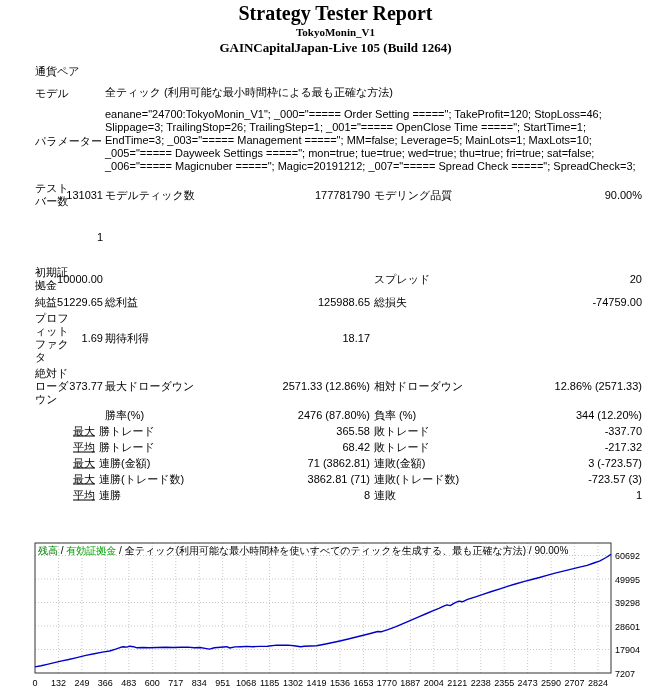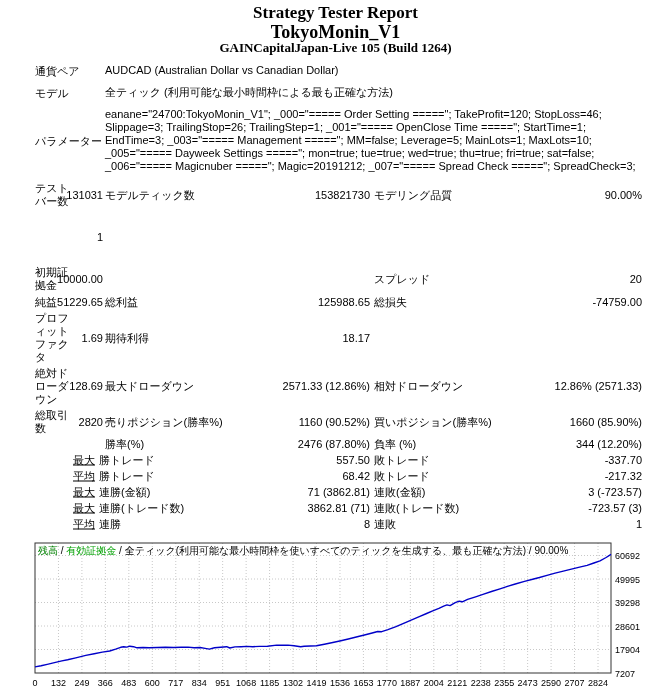--- a/index.html
+++ b/index.html
@@ -3,22 +3,22 @@
 <meta charset="utf-8">
 <style>
   html,body{margin:0;padding:0;background:#ffffff;}
   body{
     width:671px;height:695px;overflow:hidden;position:relative;
     font-family:"Liberation Sans","DejaVu Sans",sans-serif;
     font-size:11px;color:#000;
   }
   
   .titleblock{text-align:center;padding-top:3px;font-family:"Liberation Serif","DejaVu Serif",serif;font-weight:bold;}
-  .t1{font-size:17px;line-height:20px;}
-  .t2{font-size:18px;line-height:18px;}
+  .t1{font-size:20px;line-height:20px;}
+  .t2{font-size:11px;line-height:18px;}
   .t3{font-size:13px;line-height:14px;}
   
   .tbl{margin-top:9px;}
   .row{position:relative;line-height:13px;}
   .row.info{margin-bottom:9px;}
   .row.stat{margin-bottom:3px;}
   .c1{display:inline-block;margin-left:35px;width:40px;line-height:13px;vertical-align:middle;line-break:anywhere;word-break:break-all;}
   .c1w{position:absolute;left:35px;top:50%;transform:translateY(-50%);white-space:nowrap;}
   .wide{margin-left:105px;margin-right:26px;line-height:13px;word-break:break-word;}
   .acell{position:absolute;top:50%;transform:translateY(-50%);white-space:nowrap;line-height:13px;}
@@ -38,49 +38,47 @@
 </head>
 <body>
 
 <div class="titleblock">
   <div class="t1">Strategy Tester Report</div>
   <div class="t2">TokyoMonin_V1</div>
   <div class="t3">GAINCapitalJapan-Live 105 (Build 1264)</div>
 </div>
 
 <div class="tbl" id="report-table">
-    <div class="row info" style="min-height: 13px;">
+    <div class="row info" style="min-height: 13px; text-align: right;">
       <span class="c1w acell-label">通貨ペア</span>
-      <div class="wide">AUDCAD (Australian Dollar vs Canadian Dollar)</div>
     </div>
     <div class="row info" style="min-height: 13px;">
       <span class="c1w acell-label">モデル</span>
       <div class="wide">全ティック (利用可能な最小時間枠による最も正確な方法)</div>
     </div>
     <div class="row info" style="min-height: 52px;">
       <span class="c1w acell-label">パラメーター</span>
       <div class="wide">eanane="24700:TokyoMonin_V1"; _000="===== Order Setting ====="; TakeProfit=120; StopLoss=46; Slippage=3; TrailingStop=26; TrailingStep=1; _001="===== OpenClose Time ====="; StartTime=1; EndTime=3; _003="===== Management ====="; MM=false; Leverage=5; MainLots=1; MaxLots=10; _005="===== Dayweek Settings ====="; mon=true; tue=true; wed=true; thu=true; fri=true; sat=false; _006="===== Magicnuber ====="; Magic=20191212; _007="===== Spread Check ====="; SpreadCheck=3;</div>
     </div>
-    <div class="row stat" style="min-height: 26px;"><span class="c1">テストバー数</span><span class="acell v1">131031</span><span class="acell l2">モデルティック数</span><span class="acell v2">153821730</span><span class="acell l3">モデリング品質</span><span class="acell v3">90.00%</span></div>
+    <div class="row stat" style="min-height: 26px;"><span class="c1">テストバー数</span><span class="acell v1">131031</span><span class="acell l2">モデルティック数</span><span class="acell v2">177781790</span><span class="acell l3">モデリング品質</span><span class="acell v3">90.00%</span></div>
     <div class="row stat" style="min-height: 52px;"><span class="acell v1">1</span></div>
     <div class="row stat" style="min-height: 26px;"><span class="c1">初期証拠金</span><span class="acell v1">10000.00</span><span class="acell l3">スプレッド</span><span class="acell v3">20</span></div>
     <div class="row stat" style="min-height: 13px;"><span class="c1">純益</span><span class="acell v1">51229.65</span><span class="acell l2">総利益</span><span class="acell v2">125988.65</span><span class="acell l3">総損失</span><span class="acell v3">-74759.00</span></div>
     <div class="row stat" style="min-height: 52px;"><span class="c1">プロフィットファクタ</span><span class="acell v1">1.69</span><span class="acell l2">期待利得</span><span class="acell v2">18.17</span></div>
-    <div class="row stat" style="min-height: 39px;"><span class="c1">絶対ドローダウン</span><span class="acell v1">128.69</span><span class="acell l2">最大ドローダウン</span><span class="acell v2">2571.33 (12.86%)</span><span class="acell l3">相対ドローダウン</span><span class="acell v3">12.86% (2571.33)</span></div>
-    <div class="row stat" style="min-height: 26px;"><span class="c1">総取引数</span><span class="acell v1">2820</span><span class="acell l2">売りポジション(勝率%)</span><span class="acell v2">1160 (90.52%)</span><span class="acell l3">買いポジション(勝率%)</span><span class="acell v3">1660 (85.90%)</span></div>
+    <div class="row stat" style="min-height: 39px;"><span class="c1">絶対ドローダウン</span><span class="acell v1">373.77</span><span class="acell l2">最大ドローダウン</span><span class="acell v2">2571.33 (12.86%)</span><span class="acell l3">相対ドローダウン</span><span class="acell v3">12.86% (2571.33)</span></div>
     <div class="row stat" style="min-height: 13px;">
       <span class="acell l2">勝率(%)</span>
       <span class="acell v2">2476 (87.80%)</span>
       <span class="acell l3">負率 (%)</span>
       <span class="acell v3">344 (12.20%)</span>
     </div>
     <div class="row stat" style="min-height: 13px;">
       <span class="acell mcell">最大</span>
       <span class="acell l2m">勝トレード</span>
-      <span class="acell v2">557.50</span>
+      <span class="acell v2">365.58</span>
       <span class="acell l3">敗トレード</span>
       <span class="acell v3">-337.70</span>
     </div>
     <div class="row stat" style="min-height: 13px;">
       <span class="acell mcell">平均</span>
       <span class="acell l2m">勝トレード</span>
       <span class="acell v2">68.42</span>
       <span class="acell l3">敗トレード</span>
       <span class="acell v3">-217.32</span>
     </div>

